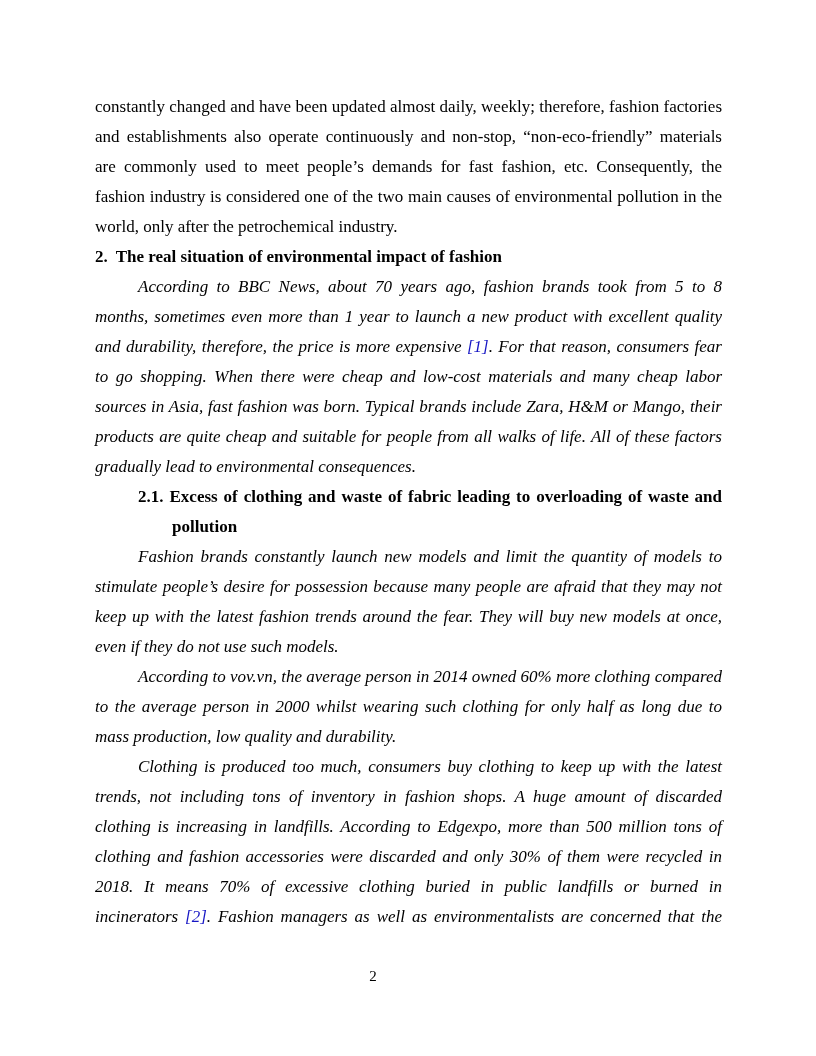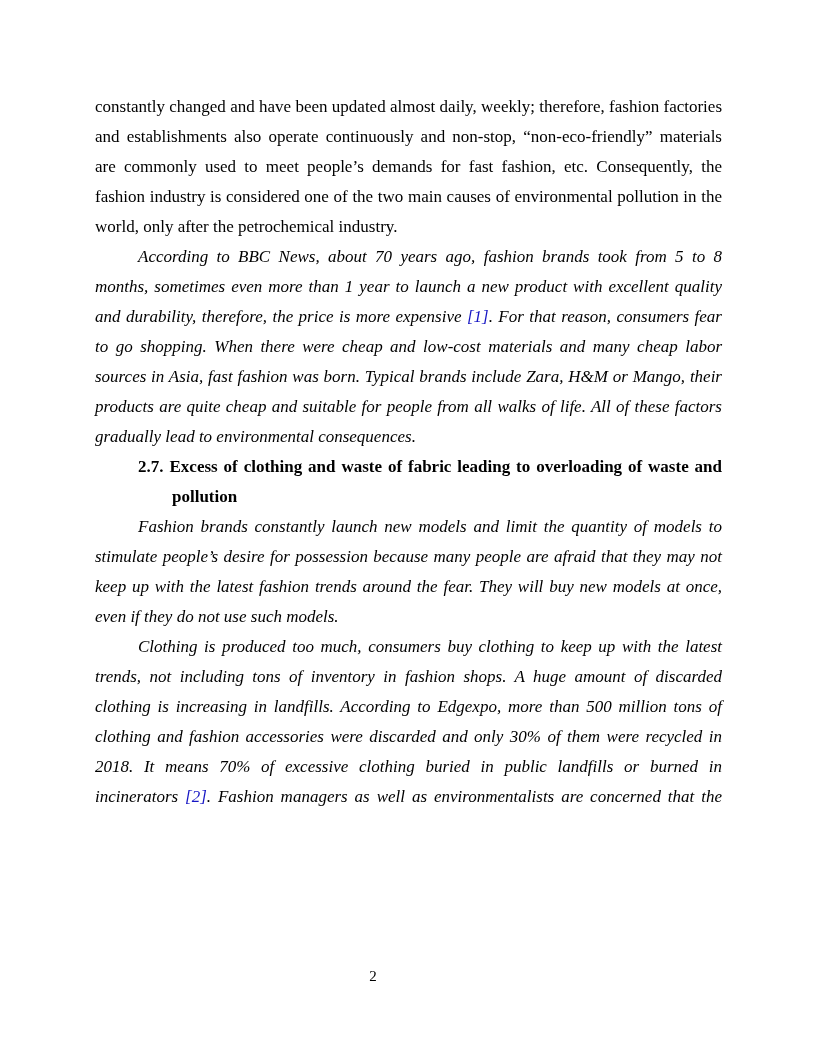--- a/index.html
+++ b/index.html
@@ -63,21 +63,23 @@
     font-size: 15px;
     line-height: 20px;
   }
 </style>
 </head>
 <body>
 
 <div class="page">
   <div class="doc-body">
       <p class="para"><span>constantly changed and have been updated almost daily, weekly; therefore, fashion factories and establishments also operate continuously and non-stop, “non-eco-friendly” materials are commonly used to meet people’s demands for fast fashion, etc. Consequently, the fashion industry is considered one of the two main causes of environmental pollution in the world, only after the petrochemical industry.</span></p>
+      <div class="h1"><span class="hnum">2.</span><span>The real situation of environmental impact of fashion</span></div>
       <p class="para indent"><span>According to BBC News, about 70 years ago, fashion brands took from 5 to 8 months, sometimes even more than 1 year to launch a new product with excellent quality and durability, therefore, the price is more expensive </span><span class="cite" style="color: rgb(22, 22, 196);">[1]</span><span>. For that reason, consumers fear to go shopping. When there were cheap and low-cost materials and many cheap labor sources in Asia, fast fashion was born. Typical brands include Zara, H&amp;M or Mango, their products are quite cheap and suitable for people from all walks of life. All of these factors gradually lead to environmental consequences.</span></p>
-      <div class="h2"><span class="hnum">2.7.</span><span>Excess of clothing and waste of fabric leading to overloading of waste and pollution</span></div>
+      <div class="h2"><span class="hnum">2.1.</span><span>Excess of clothing and waste of fabric leading to overloading of waste and pollution</span></div>
       <p class="para indent"><span>Fashion brands constantly launch new models and limit the quantity of models to stimulate people’s desire for possession because many people are afraid that they may not keep up with the latest fashion trends around the fear. They will buy new models at once, even if they do not use such models.</span></p>
+      <p class="para indent"><span>According to vov.vn, the average person in 2014 owned 60% more clothing compared to the average person in 2000 whilst wearing such clothing for only half as long due to mass production, low quality and durability.</span></p>
       <p class="para indent cont"><span>Clothing is produced too much, consumers buy clothing to keep up with the latest trends, not including tons of inventory in fashion shops. A huge amount of discarded clothing is increasing in landfills. According to Edgexpo, more than 500 million tons of clothing and fashion accessories were discarded and only 30% of them were recycled in 2018. It means 70% of excessive clothing buried in public landfills or burned in incinerators </span><span class="cite" style="color: rgb(22, 22, 196);">[2]</span><span>. Fashion managers as well as environmentalists are concerned that the</span></p>
     </div>
   <div class="page-footer">
     <span>2</span>
   </div>
 </div>
 
 </body></html>

